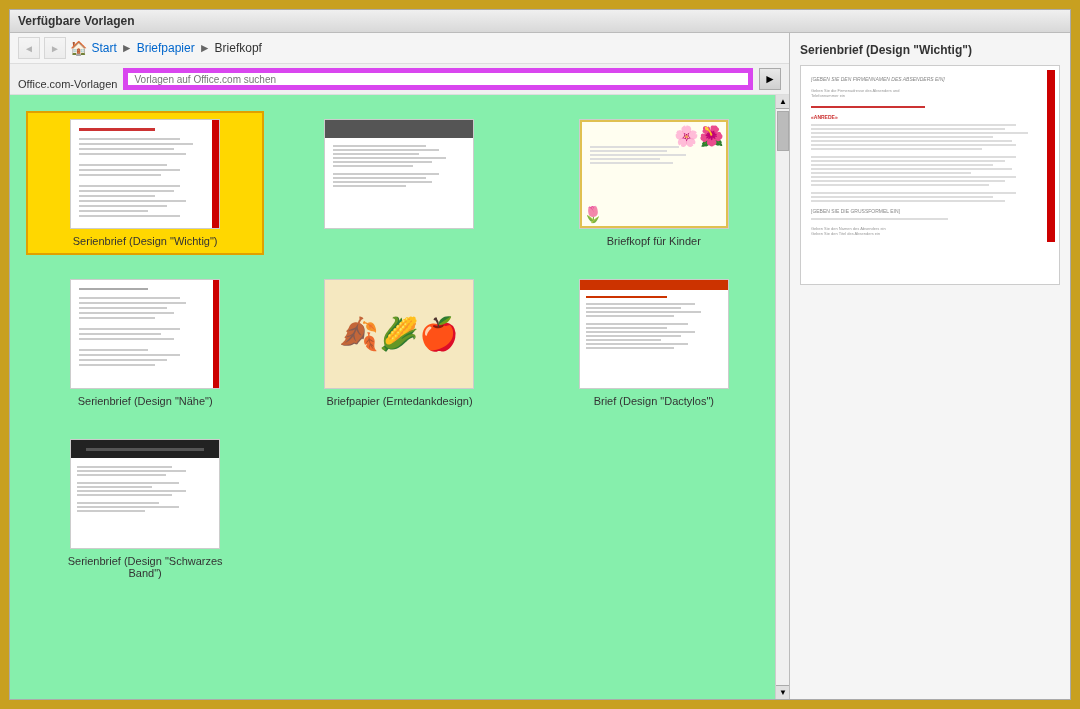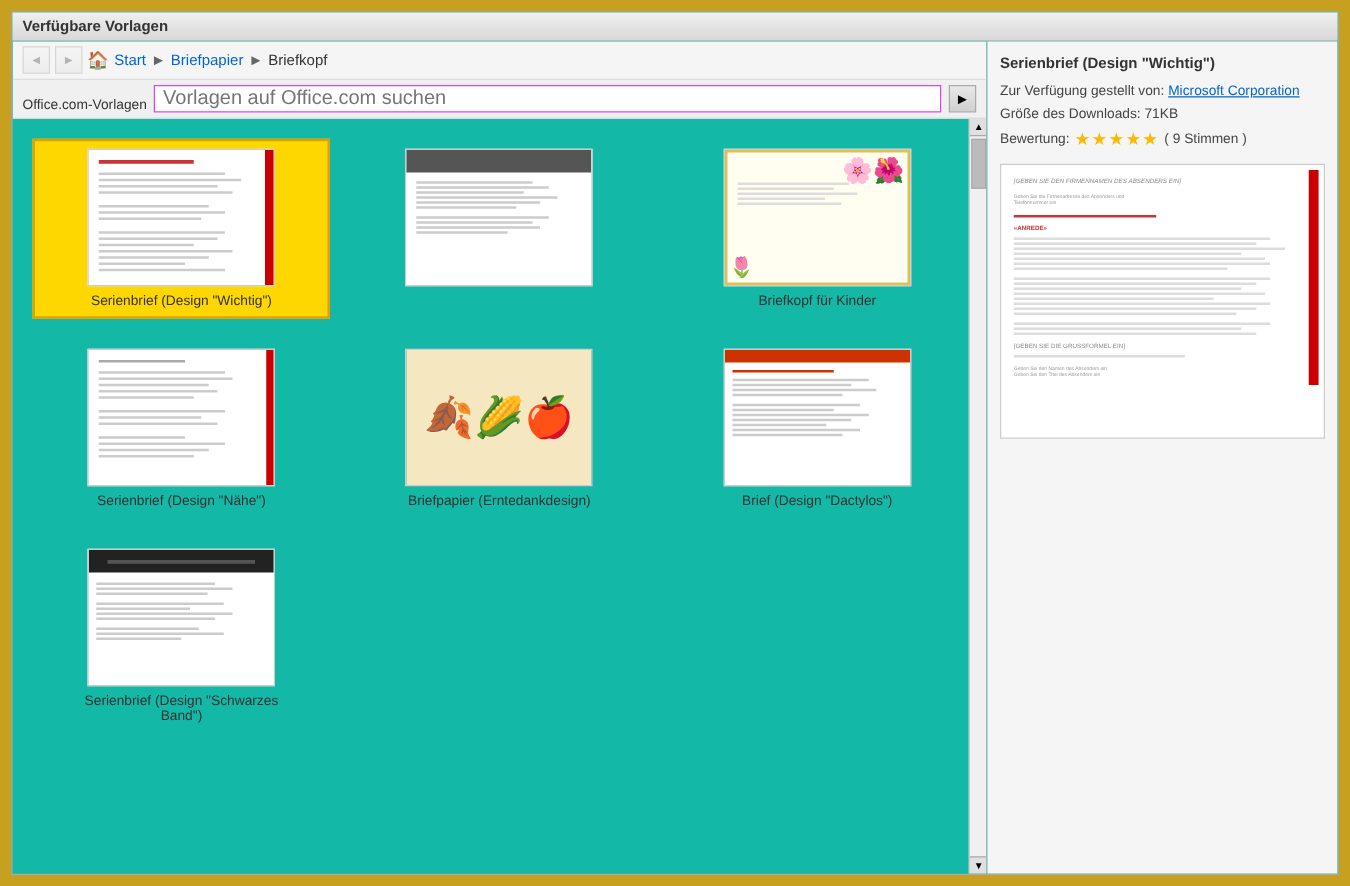--- a/index.html
+++ b/index.html
@@ -12,21 +12,21 @@
       overflow: hidden;
     }
     .outer-border {
       border: 3px solid #c8a020;
       width: 1080px;
       height: 709px;
       display: flex;
       flex-direction: column;
     }
     .main-container {
-      background: #14b8a6;
+      background: #86efac;
       margin: 6px;
       flex: 1;
       display: flex;
       flex-direction: column;
       border: 1px solid #aaa;
     }
     .title-bar {
       background: linear-gradient(to bottom, #f0f0f0, #d8d8d8);
       padding: 4px 8px;
       border-bottom: 1px solid #bbb;
@@ -84,23 +84,23 @@
       background: #f0f0f0;
     }
     .search-label {
       font-size: 11px;
       color: #333;
       white-space: nowrap;
     }
     .search-input {
       flex: 1;
       height: 22px;
-      border: 1px solid #d946ef;
+      border: 5px solid #d946ef;
       padding: 2px 6px;
-      font-size: 16px;
+      font-size: 10px;
       background: #fff;
     }
     .search-go-btn {
       width: 22px;
       height: 22px;
       border: 1px solid #aaa;
       background: linear-gradient(to bottom, #e8e8e8, #d0d0d0);
       cursor: pointer;
       font-size: 12px;
       display: flex;
@@ -446,35 +446,20 @@
             <div style="width:14px;height:14px;background:#e0e0e0;border-bottom:1px solid #aaa;display:flex;align-items:center;justify-content:center;font-size:8px;cursor:pointer;">▲</div>
             <div style="width:12px;height:40px;background:#bbb;border:1px solid #aaa;margin:2px 1px;"></div>
             <div style="position:absolute;bottom:0;width:14px;height:14px;background:#e0e0e0;border-top:1px solid #aaa;display:flex;align-items:center;justify-content:center;font-size:8px;cursor:pointer;">▼</div>
           </div>
         </div>
       </div>
 
       <div class="right-panel">
         <div class="right-title">Serienbrief (Design "Wichtig")</div>
 
-        <div class="right-info">
-          <div>
-            <span>Zur Verfügung gestellt von:</span>
-            <a href="#">Microsoft Corporation</a>
-          </div>
-          <div>
-            <span>Größe des Downloads:</span>
-            <span>71KB</span>
-          </div>
-          <div style="display:flex;align-items:center;gap:4px;">
-            <span>Bewertung:</span>
-            <span class="stars">★★★★★</span>
-            <span>( 9 Stimmen )</span>
-          </div>
-        </div>
 
         <div class="preview-box">
           <div class="preview-img">
             <div class="preview-content">
               <div class="preview-red-bar"></div>
               <div style="margin-right:10px;">
                 <div style="font-size:5px;color:#888;font-style:italic;margin-bottom:6px;text-transform:uppercase;">[GEBEN SIE DEN FIRMENNAMEN DES ABSENDERS EIN]</div>
                 <div style="font-size:4px;color:#999;margin-bottom:8px;">Geben Sie die Firmenadresse des Absenders und<br>Telefonnummer ein</div>
                 <div style="height:2px;background:#cc3333;width:50%;margin-bottom:6px;"></div>
                 <div style="font-size:5px;color:#cc3333;font-weight:bold;margin-bottom:4px;">«ANREDE»</div>

